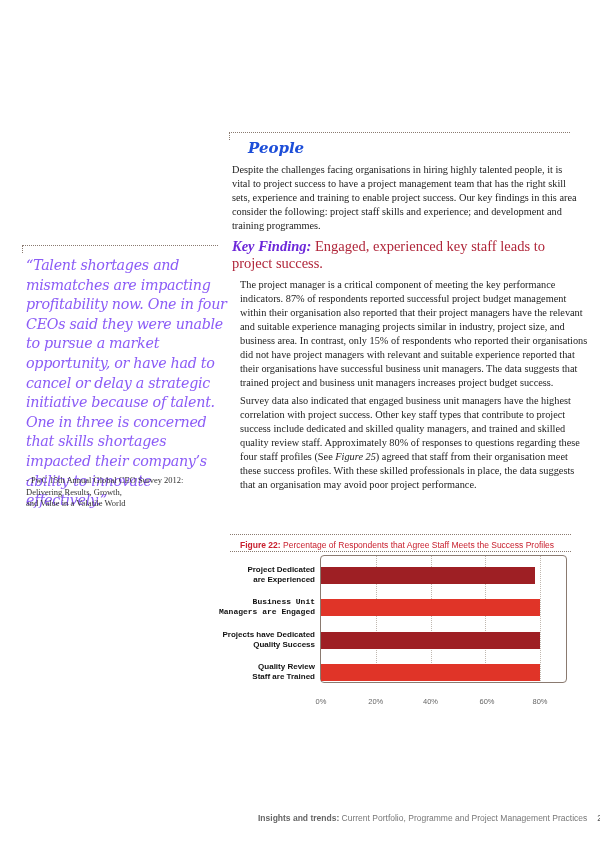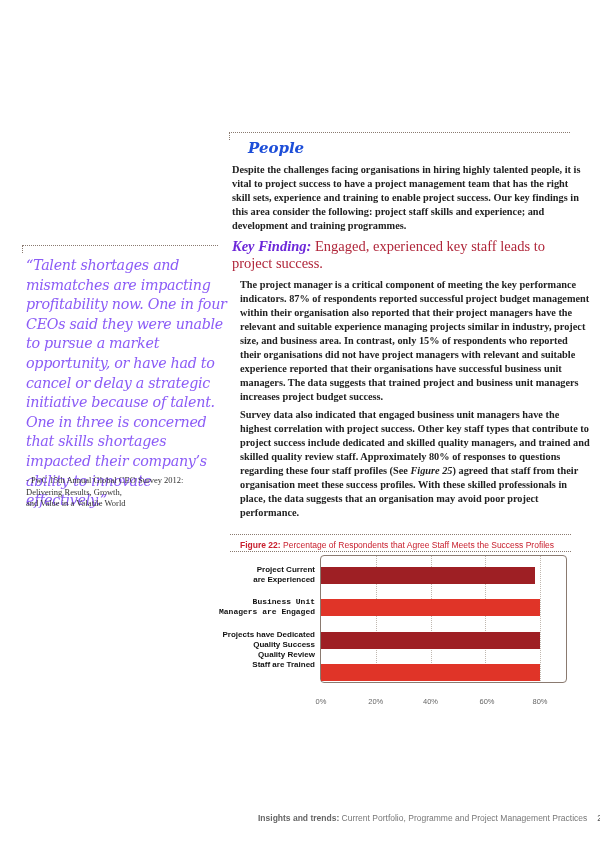--- a/index.html
+++ b/index.html
@@ -1,21 +1,21 @@
 <!DOCTYPE html>
 <html><head>
 <meta charset="utf-8">
 <style>
   html, body { margin:0; padding:0; background:#fff; }
   body { width:600px; height:848px; position:relative; overflow:hidden; font-family:"DejaVu Serif", serif; color:#222; }
   .rule { position:absolute; border-top:1px dotted #8a7a70; }
   .tick { position:absolute; width:0; border-left:1px dotted #8a7a70; }
   #section-title { position:absolute; left:248px; top:139px; font-family:"DejaVu Serif", serif; font-weight:bold; font-style:italic; font-size:15px; color:#1d4ed8; }
   .body-text { position:absolute; left:232px; width:350px; font-family:"Liberation Serif", serif; font-size:10.3px; line-height:14px; color:#222; }
-  .body-text p { margin:0 0 4px 0;font-weight:bold; }
+  .body-text p { margin:0 0 4px 0; }
   #intro { top:163px; }
   #key-finding { position:absolute; left:232px; top:238px; width:350px; font-family:"Liberation Serif", serif; font-size:14.5px; line-height:17px; color:#b0263a; }
   #key-finding .kf-label { font-weight:bold; font-style:italic; color:#6d28d9; }
   #findings { top:278px;margin-left:8px; }
   #quote { position:absolute; left:26px; top:256px; width:205px; font-family:"DejaVu Serif", serif; font-style:italic; font-size:14.3px; line-height:19.6px; color:#8b5cf6; letter-spacing:-0.3px; }
   #source { position:absolute; left:26px; top:475px; width:200px; font-family:"Liberation Serif", serif; font-size:8.5px; line-height:11.5px; color:#333; }
   #fig-caption { position:absolute; left:232px; top:540px; font-family:"Liberation Sans", sans-serif; font-size:8.5px; color:#c8202e;padding-left:8px; }
   #fig-caption b { font-weight:bold; }
   #chart { position:absolute; left:230px; top:555px; width:340px; height:160px; }
   .chart-frame { position:absolute; left:90px; top:0; width:245px; height:126px; border:1px solid #8a7a70; border-radius:4px; }
@@ -67,32 +67,32 @@
       <div class="gridline" style="left: 310px;"></div>
     </div>
   <div id="bars">
       <div class="bar" title="Project Managers are Experienced: 78%" style="top: 12px; width: 213.525px; background: rgb(158, 31, 36);"></div>
       <div class="bar" title="Business Unit Managers are Engaged: 80%" style="top: 44px; width: 219px; background: rgb(224, 52, 40);"></div>
       <div class="bar" title="Projects have Dedicated Quality Managers: 80%" style="top: 77px; width: 219px; background: rgb(158, 31, 36);"></div>
       <div class="bar" title="Quality Review Staff are Trained: 80%" style="top: 109px; width: 219px; background: rgb(224, 52, 40);"></div>
     </div>
   <div id="labels">
       <div class="bar-label" style="top: 10px; left: -45px;">
-        <div>Project Current</div>
+        <div>Project Dedicated</div>
         <div>are Experienced</div>
       </div>
       <div class="bar-label" style="top: 42px; left: -45px; font-family: Liberation Mono, monospace;">
         <div>Business Unit</div>
         <div>Managers are Engaged</div>
       </div>
       <div class="bar-label" style="top: 75px; left: -45px;">
         <div>Projects have Dedicated</div>
         <div>Quality Success</div>
       </div>
-      <div class="bar-label" style="top: 95px; left: -45px;">
+      <div class="bar-label" style="top: 107px; left: -45px;">
         <div>Quality Review</div>
         <div>Staff are Trained</div>
       </div>
     </div>
   <div id="xticks">
       <div class="xtick" style="left: 91px;">0%</div>
       <div class="xtick" style="left: 145.75px;">20%</div>
       <div class="xtick" style="left: 200.5px;">40%</div>
       <div class="xtick" style="left: 257px;">60%</div>
       <div class="xtick" style="left: 310px;">80%</div>

